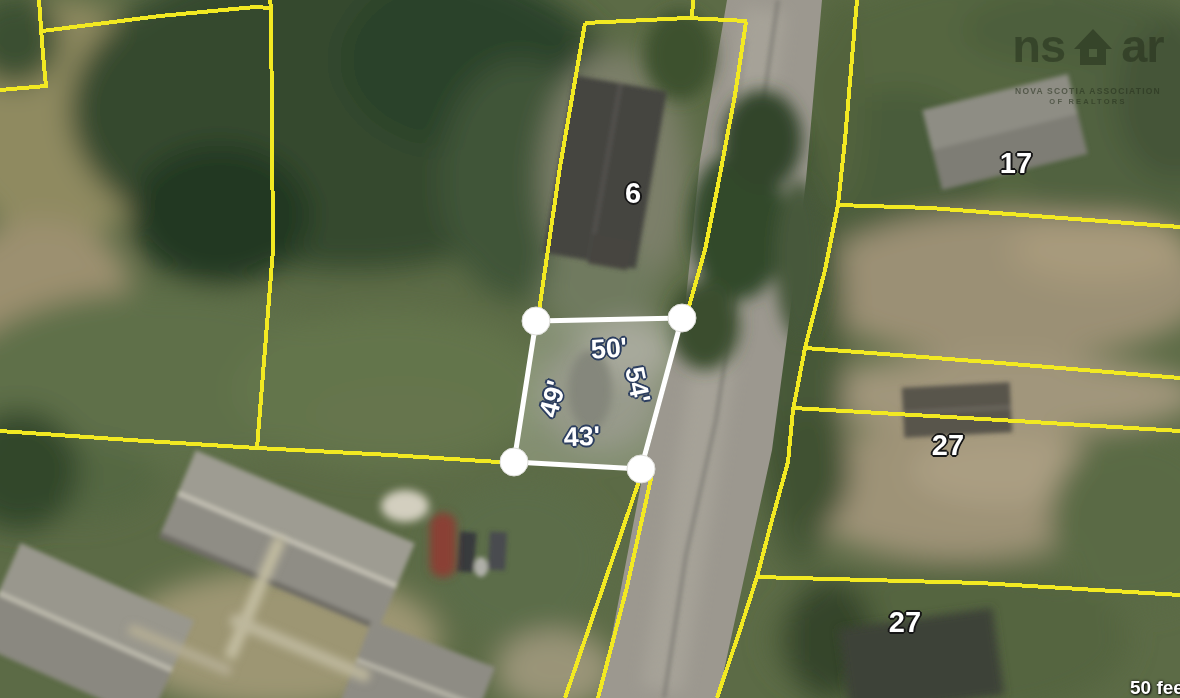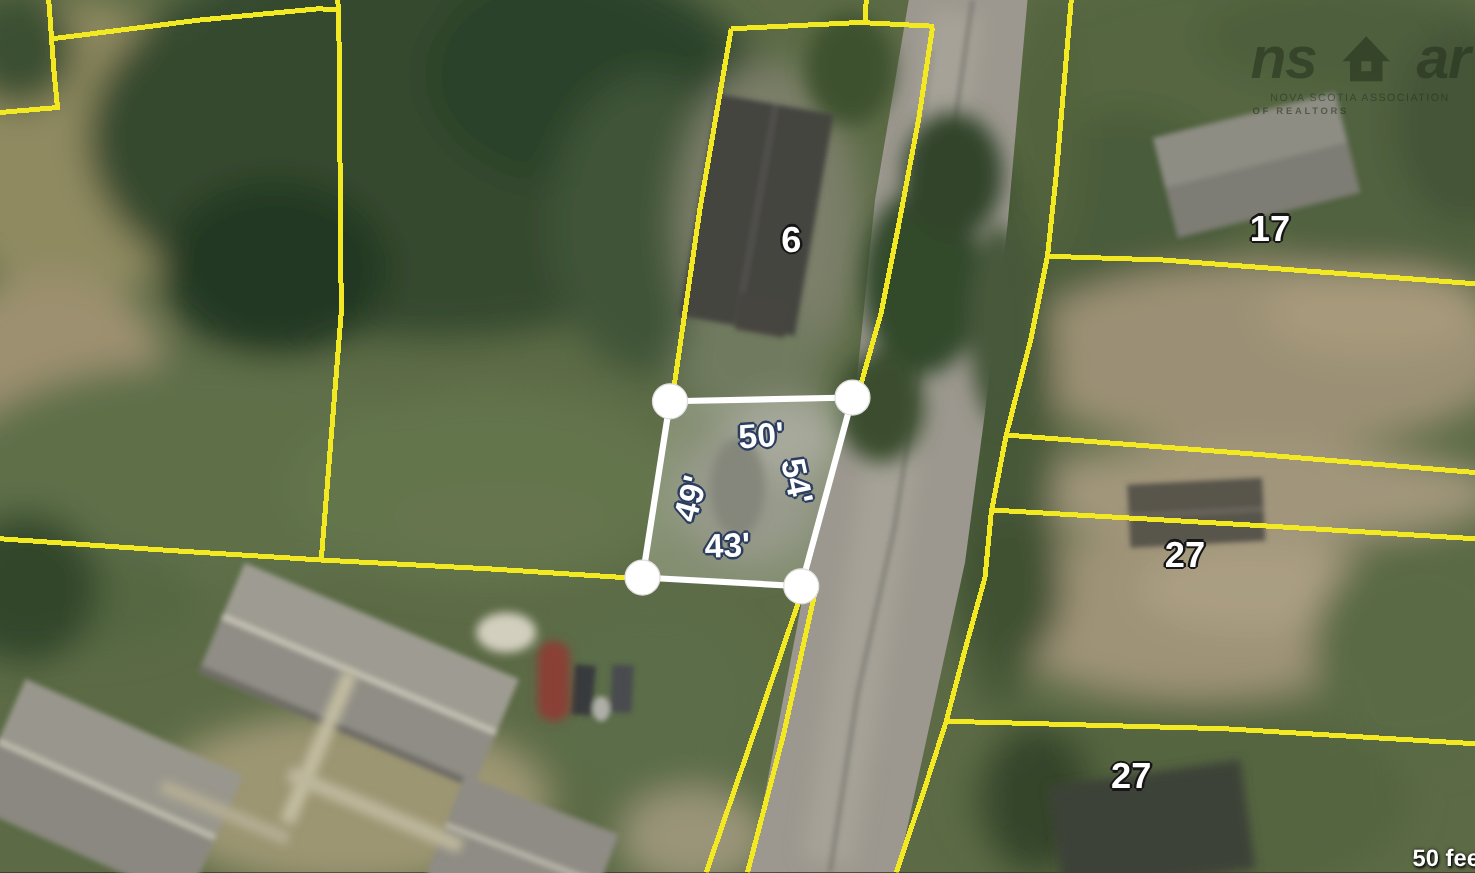--- a/index.html
+++ b/index.html
@@ -31,25 +31,25 @@
       -1px -1px var(--dimension-outline),1px -1px var(--dimension-outline),
       -1px 1px var(--dimension-outline),1px 1px var(--dimension-outline);}
   .rot-n4{transform:translate(-50%,-50%) rotate(-4deg);}
   .rot-n2{transform:translate(-50%,-50%) rotate(-2deg);}
   .rot-78{transform:translate(-50%,-50%) rotate(78deg);}
   .rot-n75{transform:translate(-50%,-50%) rotate(-75deg);}
   .scale-label{position:absolute;left:1130px;top:677px;font-size:19px;font-weight:bold;
     color:var(--scale-text);white-space:nowrap;
     text-shadow:0 0 3px rgba(0,0,0,.85),1px 1px 2px rgba(0,0,0,.9);}
   .watermark{position:absolute;left:1002px;top:22px;width:172px;color:var(--watermark-color);opacity:.55;}
-  .wm-logo{display:flex;align-items:center;justify-content:center;gap:20px;
-    font-size:47px;font-weight:bold;letter-spacing:-1px;line-height:1;font-style:italic;}
+  .wm-logo{display:flex;align-items:center;justify-content:center;gap:8px;
+    font-size:47px;font-weight:bold;letter-spacing:-1px;line-height:1;}
   .wm-house{width:40px;height:38px;margin-top:3px;flex:0 0 auto;}
-  .wm-sub{text-align:center;font-size:8.5px;font-weight:normal;letter-spacing:1.2px;margin-top:4px;}
-  .wm-sub2{font-size:7.5px;font-weight:bold;letter-spacing:2.2px;margin-top:1px;}
+  .wm-sub{text-align:center;font-size:8.5px;font-weight:bold;letter-spacing:1.2px;margin-top:17px;}
+  .wm-sub2{text-align:center;font-size:7.5px;font-weight:bold;letter-spacing:2.2px;margin-top:1px;}
 </style>
 </head>
 <body>
 
 <div class="map">
 
   <svg class="scene" viewBox="0 0 1180 698" xmlns="http://www.w3.org/2000/svg">
     <defs>
       <filter id="b2" x="-50%" y="-50%" width="200%" height="200%">
           <feGaussianBlur stdDeviation="2"></feGaussianBlur>
@@ -192,21 +192,21 @@
     <g>
       <polygon class="lot-poly" points="536,321 682,318 641,469 514,462"></polygon>
       <circle class="lot-dot" cx="536" cy="321" r="14"></circle>
       <circle class="lot-dot" cx="682" cy="318" r="14"></circle>
       <circle class="lot-dot" cx="641" cy="469" r="14"></circle>
       <circle class="lot-dot" cx="514" cy="462" r="14"></circle>
     </g>
   </svg>
 
   <div class="label house-num" style="left:633px;top:193px">6</div>
-  <div class="label house-num" style="left:1016px;top:184px">17</div>
+  <div class="label house-num" style="left:1016px;top:163px">17</div>
   <div class="label house-num" style="left:948px;top:445px">27</div>
   <div class="label house-num" style="left:905px;top:622px">27</div>
 
   <div class="label dim rot-n4" style="left:609px;top:349px">50'</div>
   <div class="label dim rot-78" style="left:637px;top:385px">54'</div>
   <div class="label dim rot-n75" style="left:553px;top:399px">49'</div>
   <div class="label dim rot-n2" style="left:582px;top:437px">43'</div>
 
   <div class="scale-label">50 feet</div>
 

